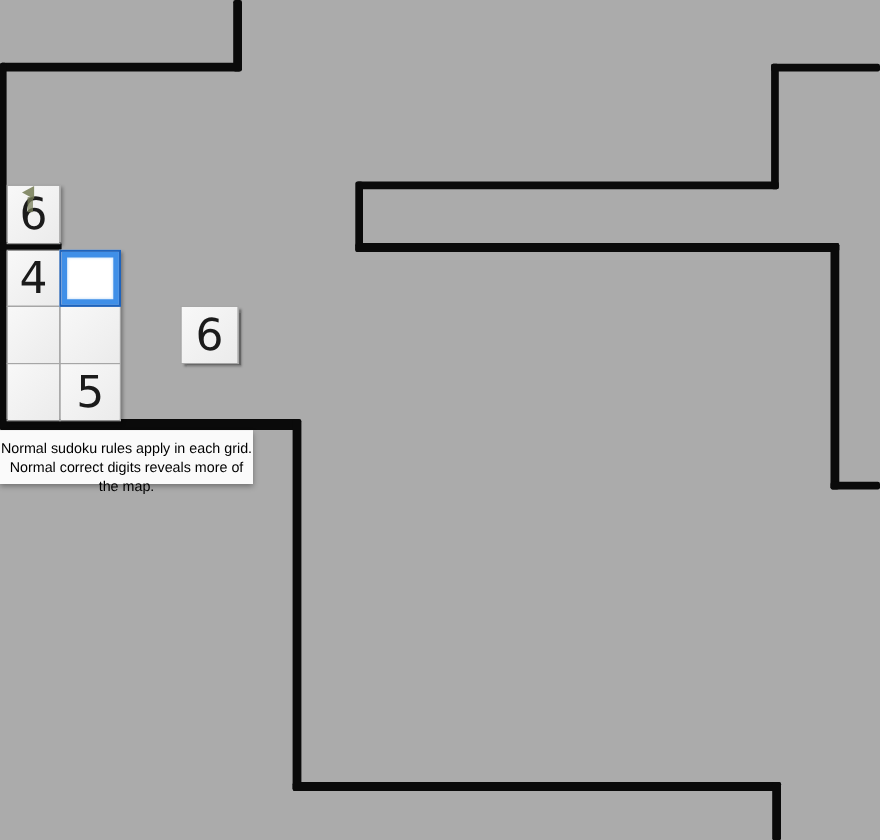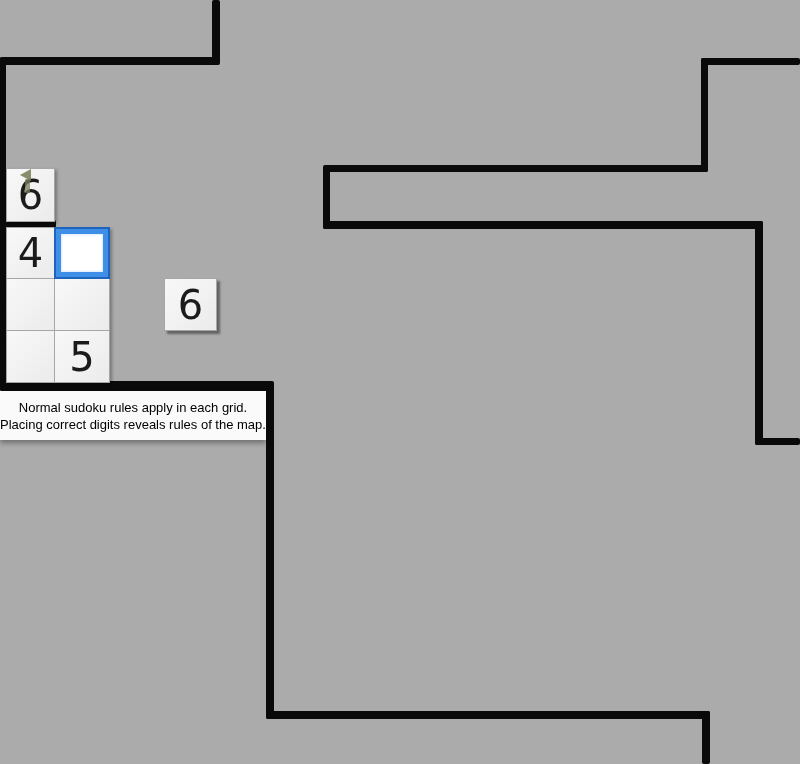--- a/index.html
+++ b/index.html
@@ -36,21 +36,21 @@
     width:0;height:0;
     border-right:11px solid var(--marker,#79805a);
     border-top:6px solid transparent;
     border-bottom:6px solid transparent;
   }
   .marker .stem{
     width:5px;height:14px;background:var(--marker,#79805a);
     margin:-2px 0 0 5px;opacity:0.85;border-radius:1px;
   }
   .tooltip{
-    position:absolute;left:0;top:391px;width:266px;height:49px;
+    position:absolute;left:0;top:391px;width:230px;height:49px;
     background:var(--tooltip-bg,#fafafa);
     box-shadow:0 3px 5px rgba(0,0,0,0.35);
     color:var(--tooltip-text,#000000);
     font-family:"Liberation Sans",sans-serif;font-size:13px;line-height:17px;
     text-align:center;padding-top:8px;box-sizing:border-box;
   }
 </style>
 </head>
 <body>
 
@@ -101,16 +101,16 @@
       <span>5</span>
     </div>
   </div>
 
   <div class="cell floating" style="left:164px;top:278px;width:53px;height:53px;">
     <span>6</span>
   </div>
 
   <div class="tooltip">
     <div>Normal sudoku rules apply in each grid.</div>
-    <div>Placing correct digits reveals rules of the map.</div>
+    <div>Normal correct digits reveals more of the map.</div>
   </div>
 
 </div>
 
 </body></html>

